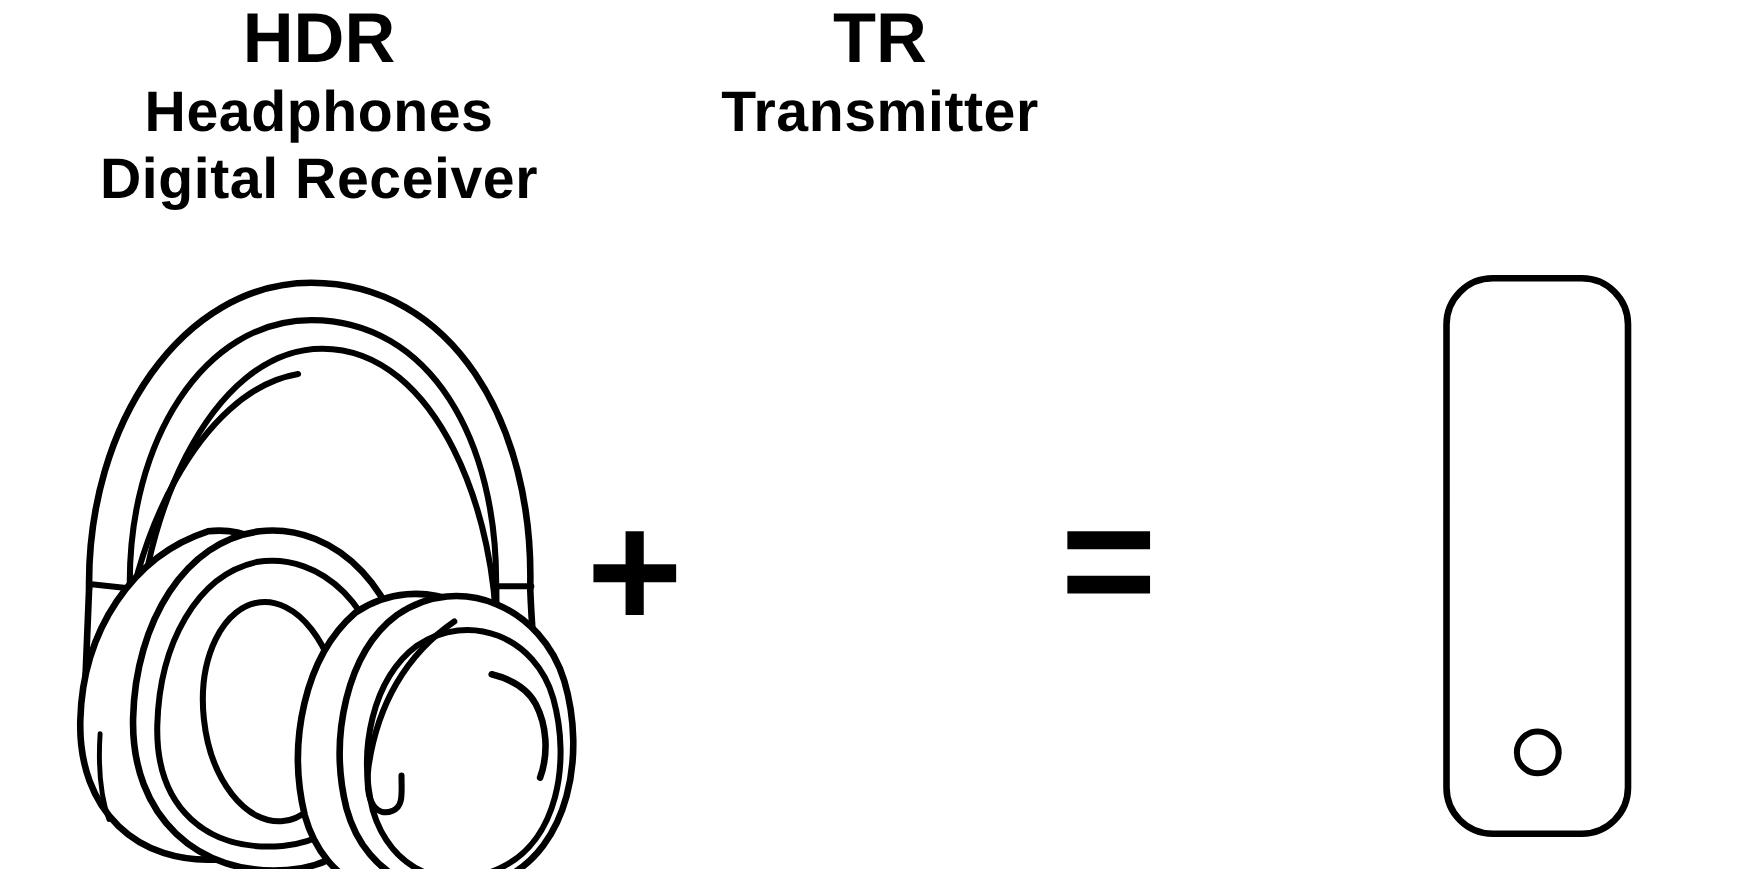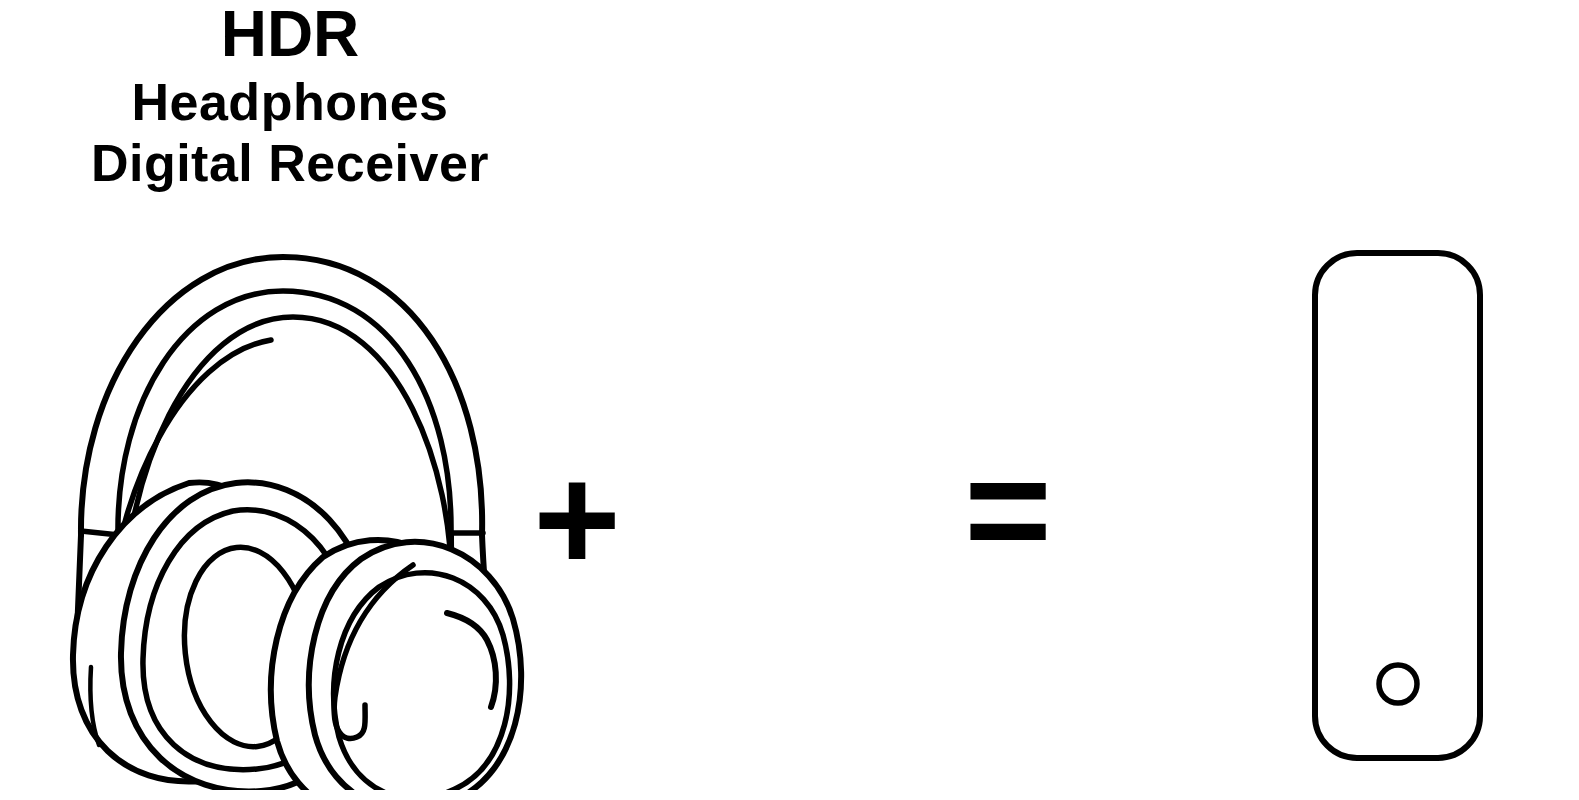--- a/index.html
+++ b/index.html
@@ -171,20 +171,24 @@
 
         <path class="ln w-thick" d="M386 378 C 402 382, 418 390, 426 405 C 436 424, 438 450, 430 472"></path>
       </svg>
     </div>
   </div>
 
   <div class="op" id="op-plus">+</div>
 
   <div class="column col-tr">
 
+    <div class="labels">
+      <span class="code">TR</span>
+      <span class="desc">Transmitter</span>
+    </div>
 
     <div class="art" id="art-tr">
       <svg viewBox="0 0 215 530" xmlns="http://www.w3.org/2000/svg" aria-hidden="true">
         <rect class="fillw ln w-thick" x="25" y="13" width="165" height="505" rx="42" ry="42"></rect>
         <circle class="fillw ln w-med" cx="108" cy="444" r="19"></circle>
       </svg>
     </div>
   </div>
 
   <div class="op" id="op-equals">=</div>

